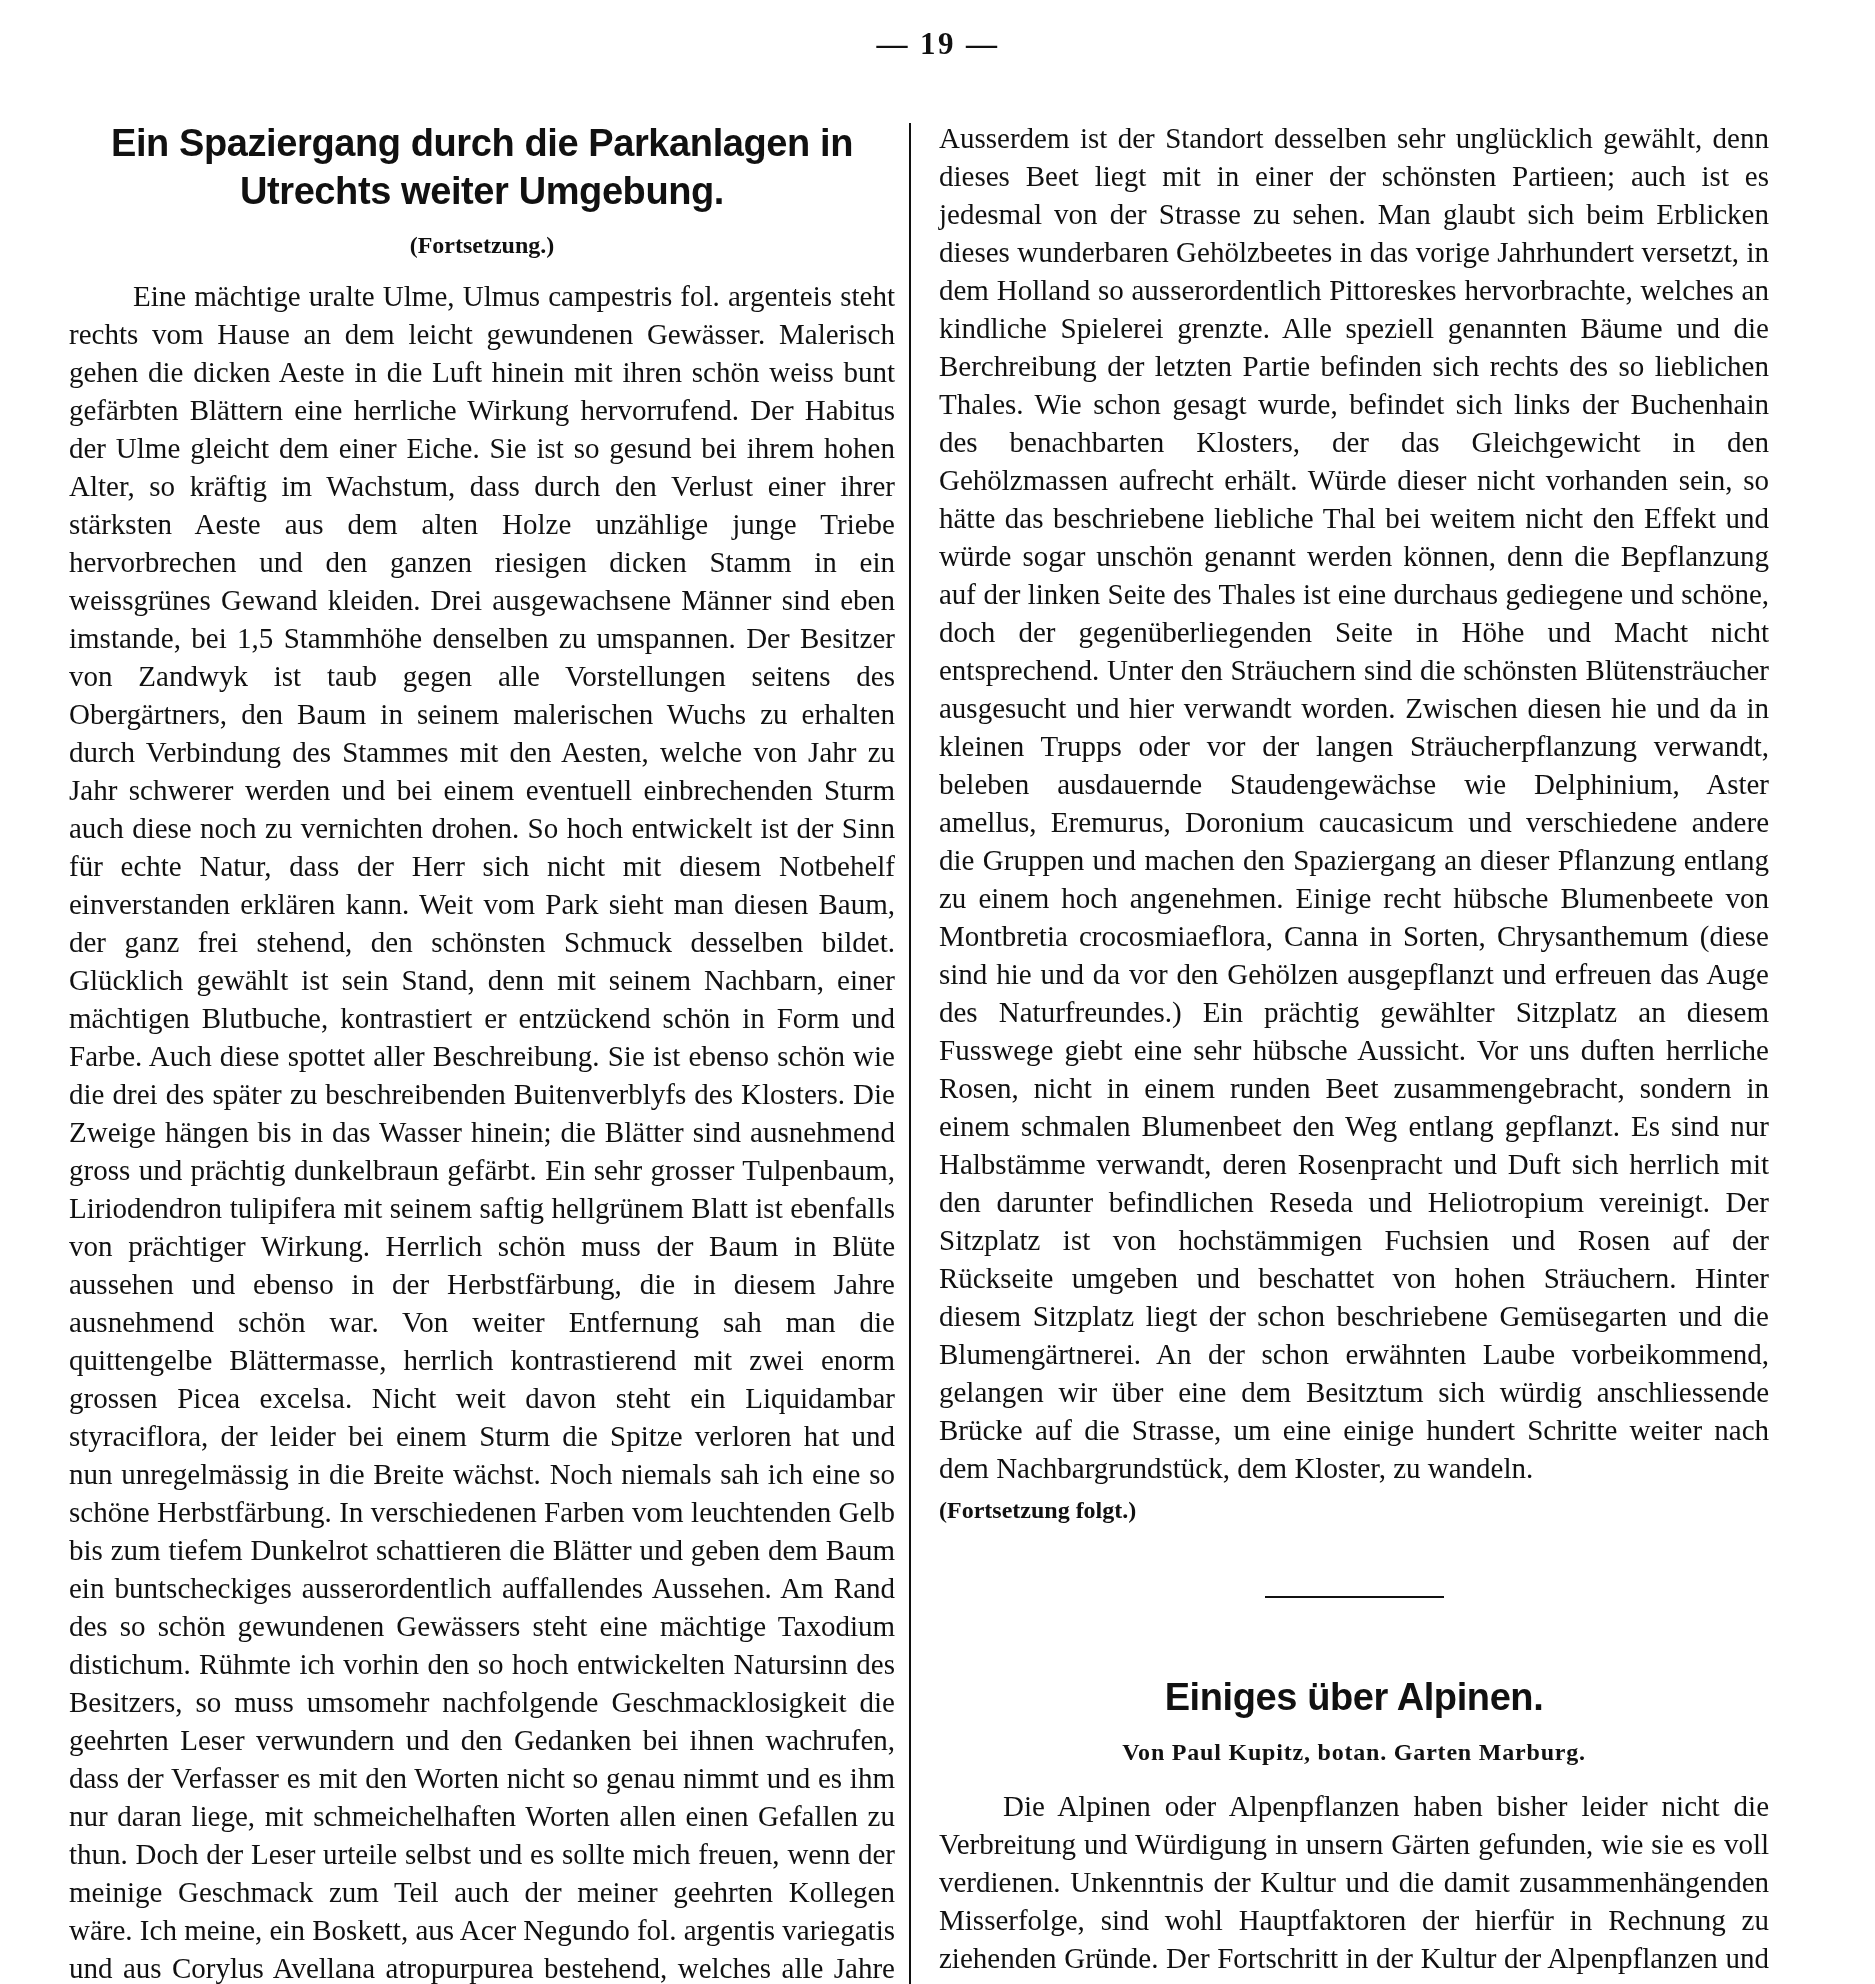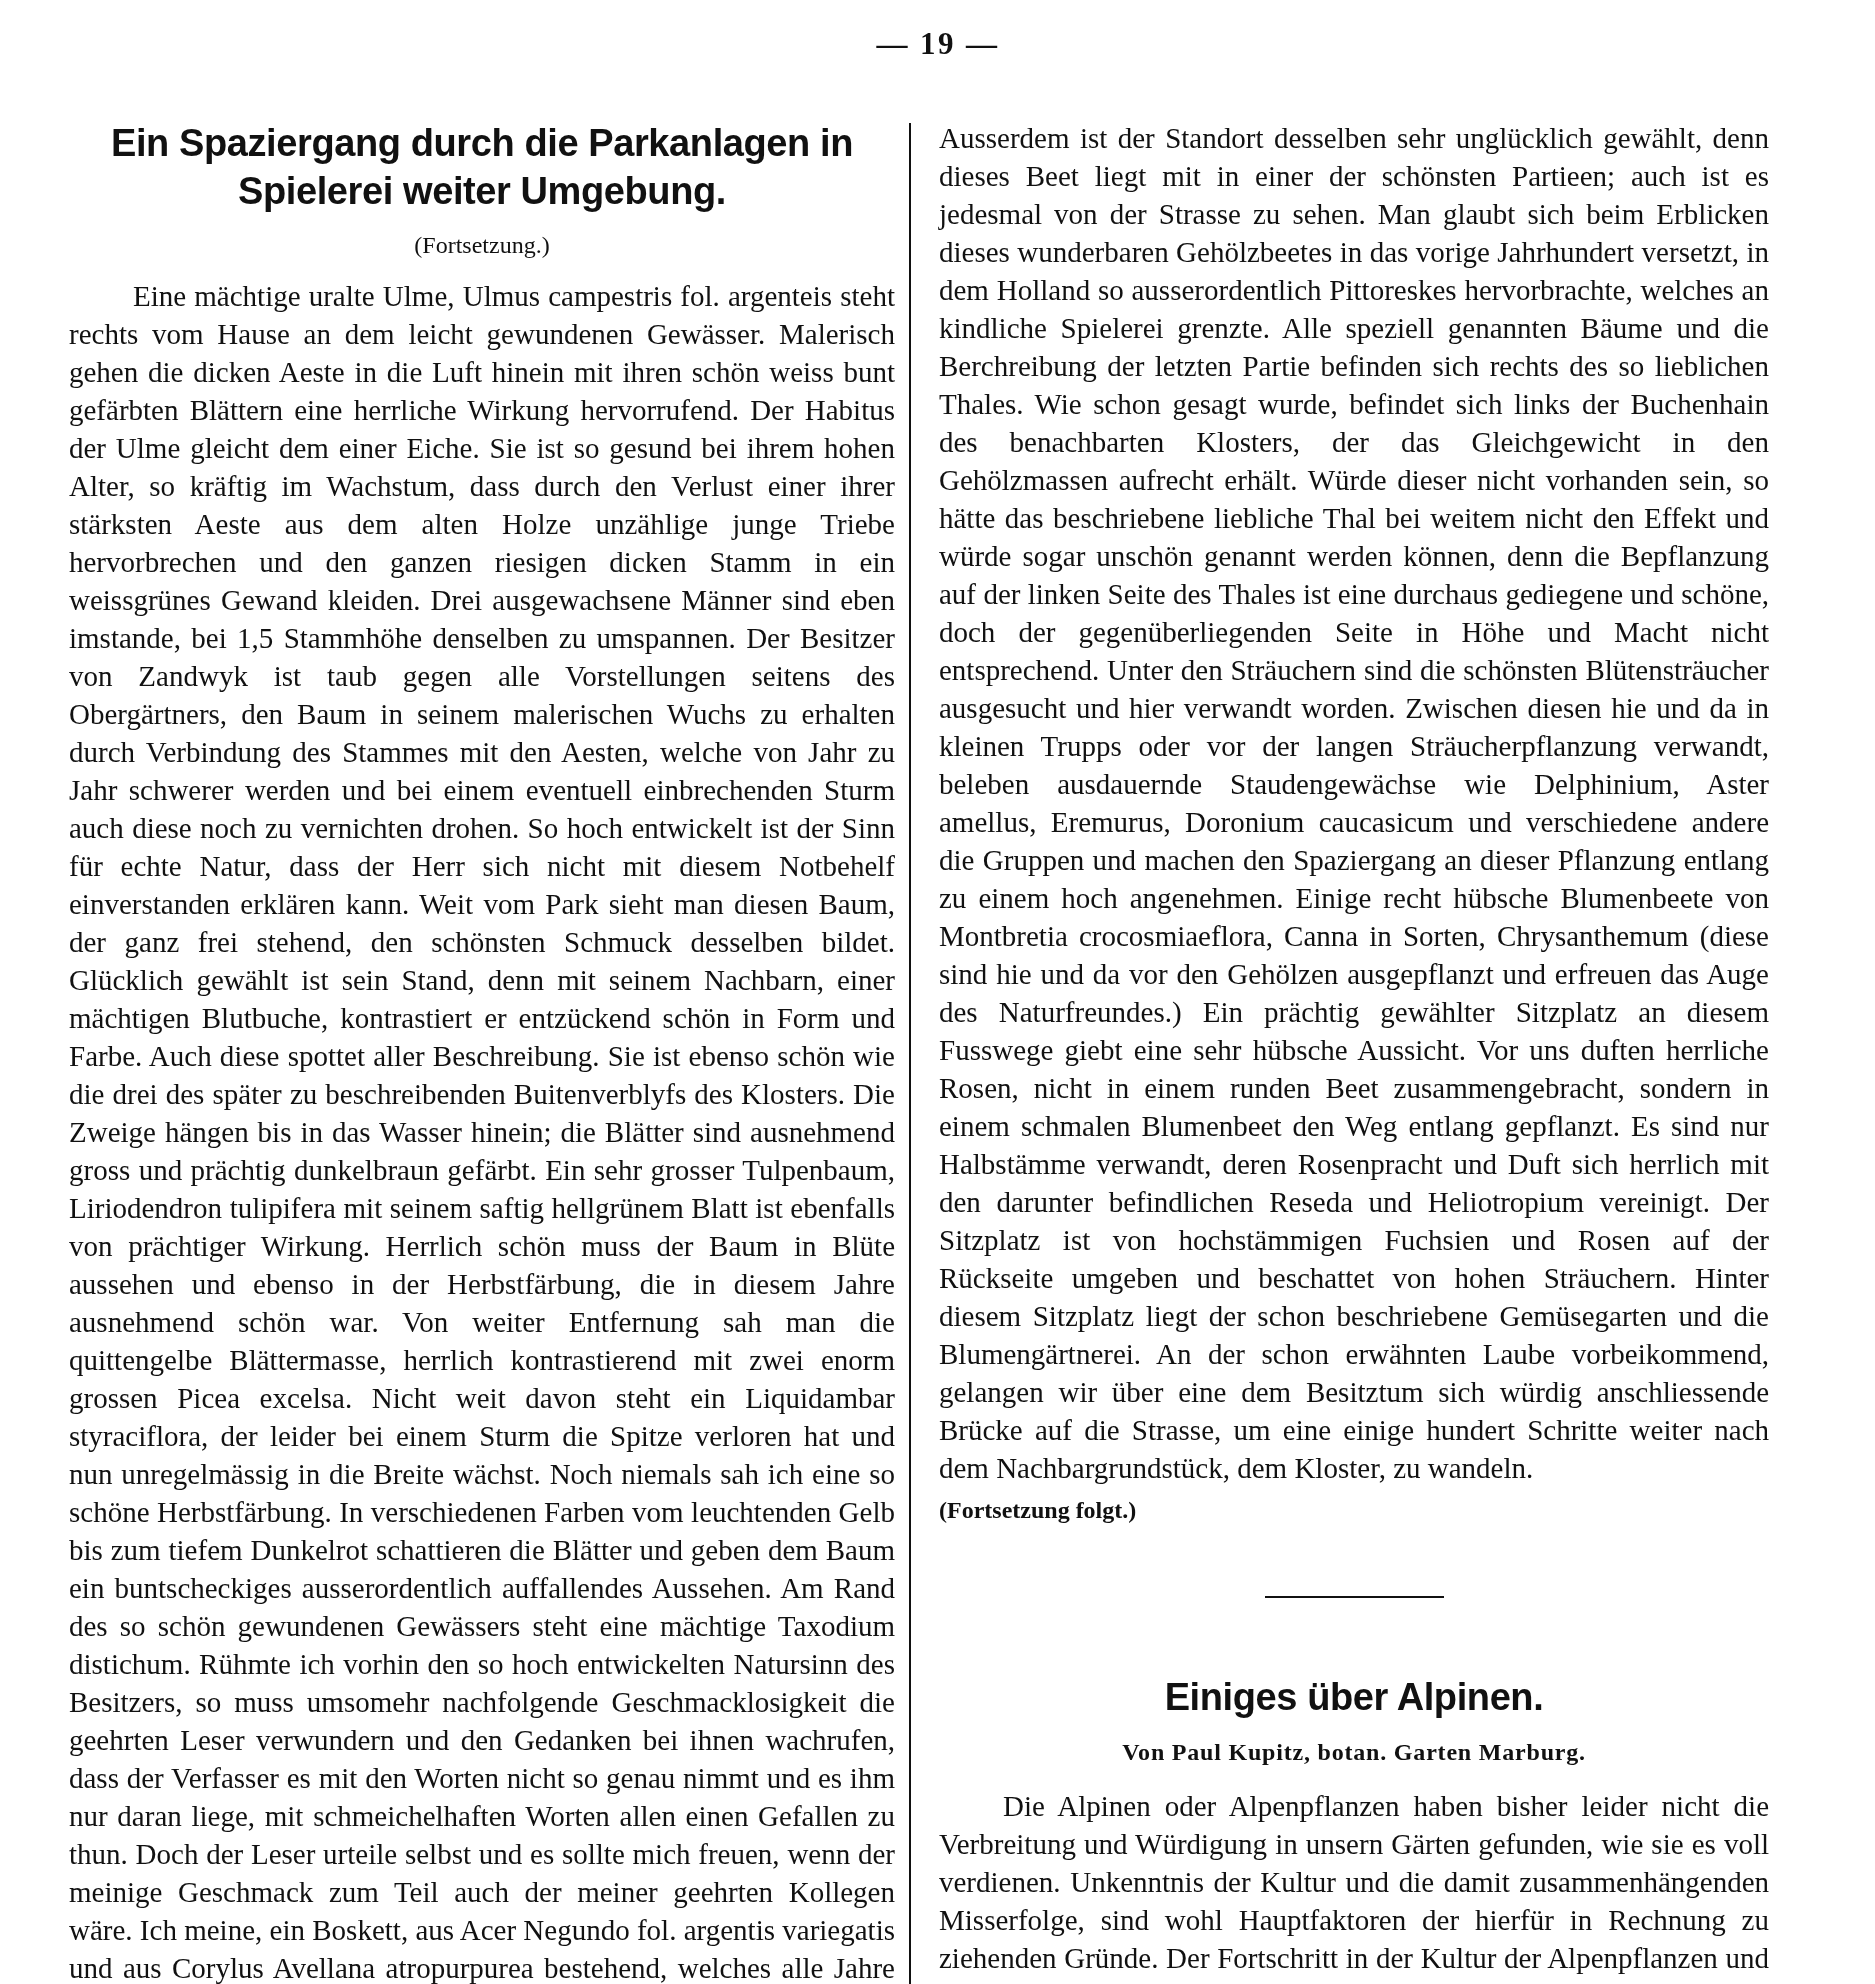--- a/index.html
+++ b/index.html
@@ -19,35 +19,35 @@
     .col-right { left: 939px; width: 830px; }
     .divider {
       position: absolute; left: 909px; top: 123px; width: 2.4px; height: 2378px; background: #111;
     }
     .title {
       font-family: "Liberation Sans", "DejaVu Sans", sans-serif; font-weight: bold;
       font-size: 38px; line-height: 48px; text-align: center; margin: 0 0 12px 0;
       letter-spacing: -0.4px;
     }
     .subtitle {
-      text-align: center; font-size: 24px; font-weight: normal; margin: 0 0 14px 0; line-height: 36px;
+      text-align: center; font-size: 24px; font-weight: bold; margin: 0 0 14px 0; line-height: 36px;
     }
     .byline { text-align: center; font-size: 24px; font-weight: bold; margin: 0 0 16px 0; letter-spacing: 0.8px; }
     p.body { margin: 0; text-indent: 64px; }
     p.cont { margin: 0; text-indent: 0; }
     .continued { font-size: 24px; font-weight: bold; margin: 4px 16px 0 0; }
     .sep { width: 179px; height: 2px; background: #111; margin: 67px auto 75px auto; }
   </style>
 </head>
 <body>
 
 <div class="page-number">— 19 —</div>
 
 <div class="column col-left">
-  <h1 class="title">Ein Spaziergang durch die Parkanlagen in Spielerei weiter Umgebung.</h1>
+  <h1 class="title">Ein Spaziergang durch die Parkanlagen in Utrechts weiter Umgebung.</h1>
   <div class="subtitle">(Fortsetzung.)</div>
   <p class="body">Eine mächtige uralte Ulme, Ulmus campestris fol. argenteis steht rechts vom Hause an dem leicht gewundenen Gewässer. Malerisch gehen die dicken Aeste in die Luft hinein mit ihren schön weiss bunt gefärbten Blättern eine herrliche Wirkung hervorrufend. Der Habitus der Ulme gleicht dem einer Eiche. Sie ist so gesund bei ihrem hohen Alter, so kräftig im Wachstum, dass durch den Verlust einer ihrer stärksten Aeste aus dem alten Holze unzählige junge Triebe hervorbrechen und den ganzen riesigen dicken Stamm in ein weissgrünes Gewand kleiden. Drei ausgewachsene Männer sind eben imstande, bei 1,5 Stammhöhe denselben zu umspannen. Der Besitzer von Zandwyk ist taub gegen alle Vorstellungen seitens des Obergärtners, den Baum in seinem malerischen Wuchs zu erhalten durch Verbindung des Stammes mit den Aesten, welche von Jahr zu Jahr schwerer werden und bei einem eventuell einbrechenden Sturm auch diese noch zu vernichten drohen. So hoch entwickelt ist der Sinn für echte Natur, dass der Herr sich nicht mit diesem Notbehelf einverstanden erklären kann. Weit vom Park sieht man diesen Baum, der ganz frei stehend, den schönsten Schmuck desselben bildet. Glücklich gewählt ist sein Stand, denn mit seinem Nachbarn, einer mächtigen Blutbuche, kontrastiert er entzückend schön in Form und Farbe. Auch diese spottet aller Beschreibung. Sie ist ebenso schön wie die drei des später zu beschreibenden Buitenverblyfs des Klosters. Die Zweige hängen bis in das Wasser hinein; die Blätter sind ausnehmend gross und prächtig dunkelbraun gefärbt. Ein sehr grosser Tulpenbaum, Liriodendron tulipifera mit seinem saftig hellgrünem Blatt ist ebenfalls von prächtiger Wirkung. Herrlich schön muss der Baum in Blüte aussehen und ebenso in der Herbstfärbung, die in diesem Jahre ausnehmend schön war. Von weiter Entfernung sah man die quittengelbe Blättermasse, herrlich kontrastierend mit zwei enorm grossen Picea excelsa. Nicht weit davon steht ein Liquidambar styraciflora, der leider bei einem Sturm die Spitze verloren hat und nun unregelmässig in die Breite wächst. Noch niemals sah ich eine so schöne Herbstfärbung. In verschiedenen Farben vom leuchtenden Gelb bis zum tiefem Dunkelrot schattieren die Blätter und geben dem Baum ein buntscheckiges ausserordentlich auffallendes Aussehen. Am Rand des so schön gewundenen Gewässers steht eine mächtige Taxodium distichum. Rühmte ich vorhin den so hoch entwickelten Natursinn des Besitzers, so muss umsomehr nachfolgende Geschmacklosigkeit die geehrten Leser verwundern und den Gedanken bei ihnen wachrufen, dass der Verfasser es mit den Worten nicht so genau nimmt und es ihm nur daran liege, mit schmeichelhaften Worten allen einen Gefallen zu thun. Doch der Leser urteile selbst und es sollte mich freuen, wenn der meinige Geschmack zum Teil auch der meiner geehrten Kollegen wäre. Ich meine, ein Boskett, aus Acer Negundo fol. argentis variegatis und aus Corylus Avellana atropurpurea bestehend, welches alle Jahre mit der Heckenscheere behandelt wird und zwar so, dass die hintere Seite sich an die Gehölzmassen anlehnt und nach vorn zu sich neigt. Die Mitte bilden in ovaler Form die Corylus und als weissbunten Kranz umgeben diese die grellen Acer. Es soll dies ein Gehölzbeet vorstellen, welches wenigstens nach meinem Geschmack nichts abgeschmackteres aufweisen kann.</p>
 </div>
 
 <div class="divider"></div>
 
 <div class="column col-right">
   <p class="cont">Ausserdem ist der Standort desselben sehr unglücklich gewählt, denn dieses Beet liegt mit in einer der schönsten Partieen; auch ist es jedesmal von der Strasse zu sehen. Man glaubt sich beim Erblicken dieses wunderbaren Gehölzbeetes in das vorige Jahrhundert versetzt, in dem Holland so ausserordentlich Pittoreskes hervorbrachte, welches an kindliche Spielerei grenzte. Alle speziell genannten Bäume und die Berchreibung der letzten Partie befinden sich rechts des so lieblichen Thales. Wie schon gesagt wurde, befindet sich links der Buchenhain des benachbarten Klosters, der das Gleichgewicht in den Gehölzmassen aufrecht erhält. Würde dieser nicht vorhanden sein, so hätte das beschriebene liebliche Thal bei weitem nicht den Effekt und würde sogar unschön genannt werden können, denn die Bepflanzung auf der linken Seite des Thales ist eine durchaus gediegene und schöne, doch der gegenüberliegenden Seite in Höhe und Macht nicht entsprechend. Unter den Sträuchern sind die schönsten Blütensträucher ausgesucht und hier verwandt worden. Zwischen diesen hie und da in kleinen Trupps oder vor der langen Sträucherpflanzung verwandt, beleben ausdauernde Staudengewächse wie Delphinium, Aster amellus, Eremurus, Doronium caucasicum und verschiedene andere die Gruppen und machen den Spaziergang an dieser Pflanzung entlang zu einem hoch angenehmen. Einige recht hübsche Blumenbeete von Montbretia crocosmiaeflora, Canna in Sorten, Chrysanthemum (diese sind hie und da vor den Gehölzen ausgepflanzt und erfreuen das Auge des Naturfreundes.) Ein prächtig gewählter Sitzplatz an diesem Fusswege giebt eine sehr hübsche Aussicht. Vor uns duften herrliche Rosen, nicht in einem runden Beet zusammengebracht, sondern in einem schmalen Blumenbeet den Weg entlang gepflanzt. Es sind nur Halbstämme verwandt, deren Rosenpracht und Duft sich herrlich mit den darunter befindlichen Reseda und Heliotropium vereinigt. Der Sitzplatz ist von hochstämmigen Fuchsien und Rosen auf der Rückseite umgeben und beschattet von hohen Sträuchern. Hinter diesem Sitzplatz liegt der schon beschriebene Gemüsegarten und die Blumengärtnerei. An der schon erwähnten Laube vorbeikommend, gelangen wir über eine dem Besitztum sich würdig anschliessende Brücke auf die Strasse, um eine einige hundert Schritte weiter nach dem Nachbargrundstück, dem Kloster, zu wandeln.</p>
   <div class="continued">(Fortsetzung folgt.)</div>
   <div class="sep"></div>

